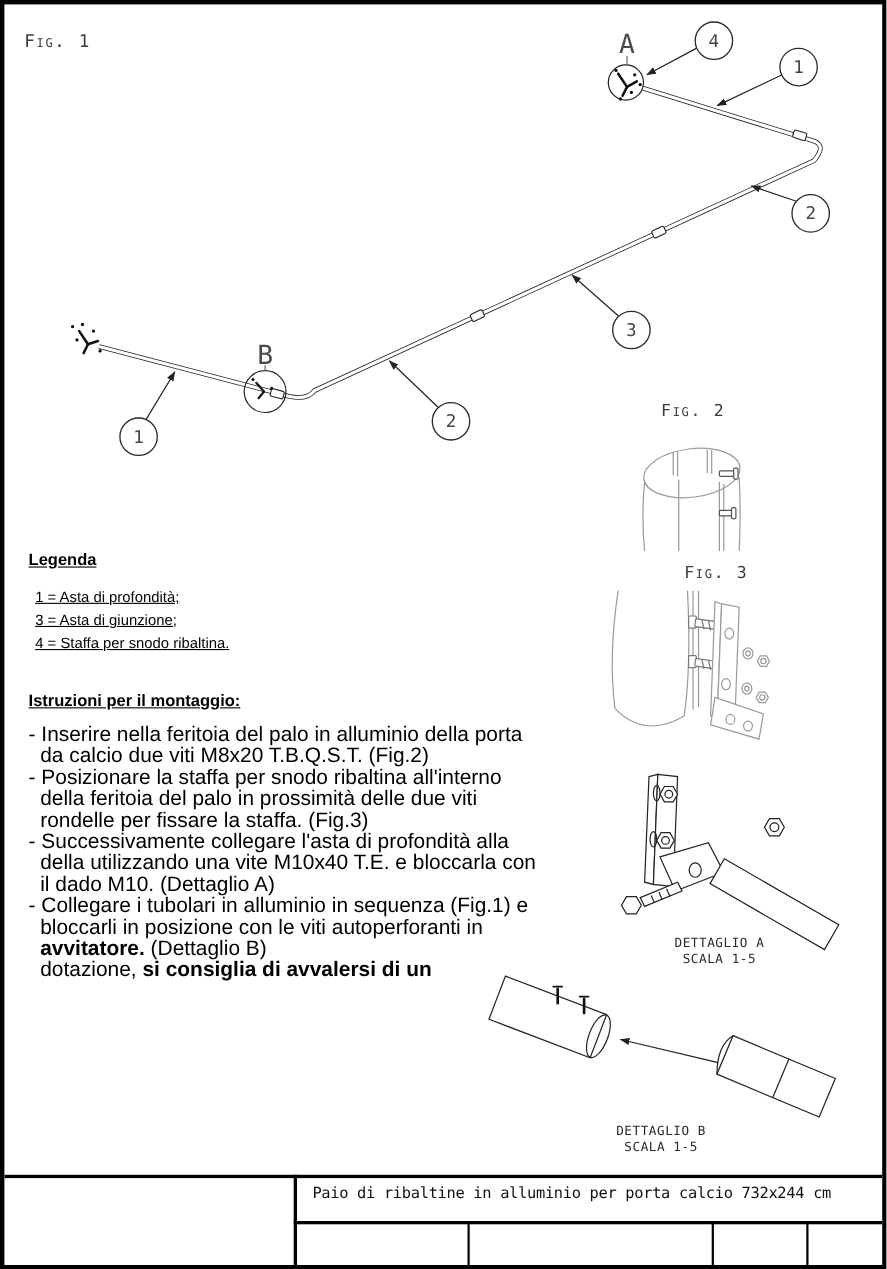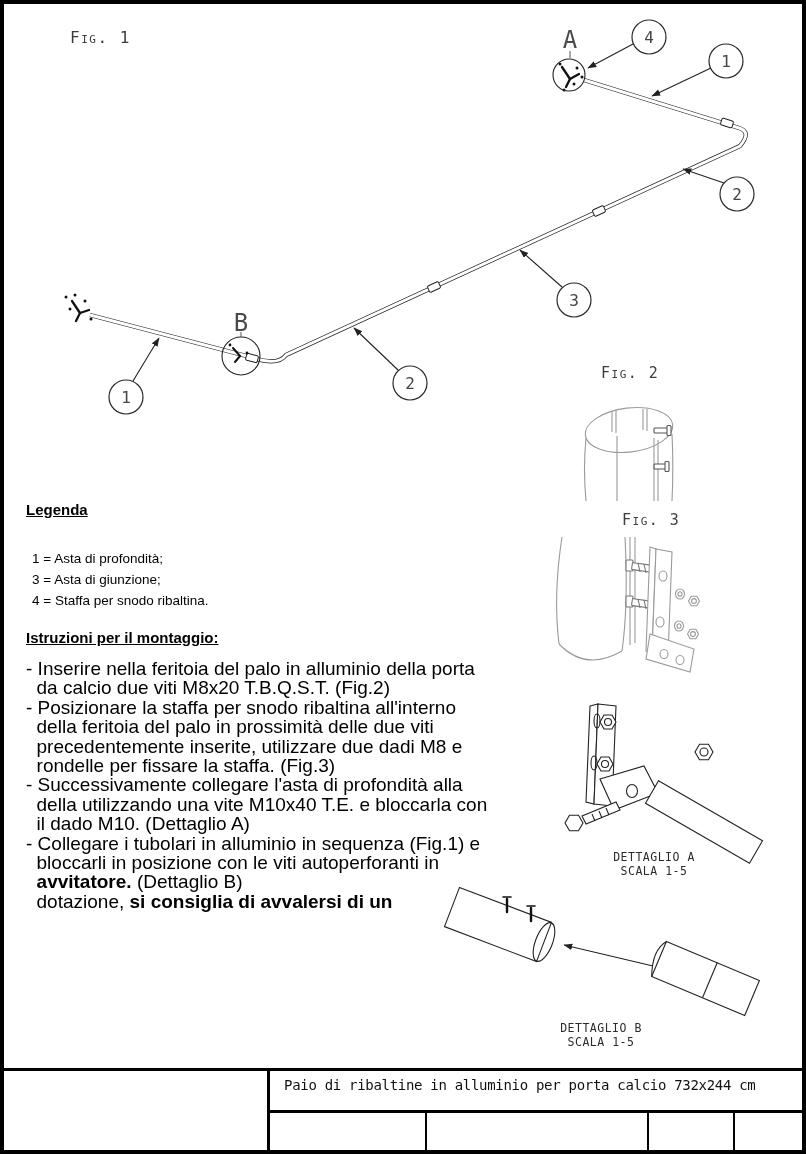--- a/index.html
+++ b/index.html
@@ -9,21 +9,21 @@
 
   
   .cad{font-family:"DejaVu Sans Mono",monospace;color:#3d3d3d;font-variant:small-caps;letter-spacing:1.5px;}
   .figlabel{position:absolute;font-size:16px;}
   .detlabel{position:absolute;text-align:center;font-family:"DejaVu Sans Mono",monospace;
             color:#2b2b2b;font-size:11.5px;letter-spacing:.5px;line-height:14px;}
 
   
   .textblock{position:absolute;color:#000;}
   .blockhead{font-size:15px;font-weight:bold;text-decoration:underline;}
-  .legend-items{margin-top:30px;}
+  .legend-items{margin-top:14px;text-decoration:underline;}
   .legend-item{white-space:pre;font-size:13.5px;line-height:21px;padding-left:6px;}
   .instr-lines{margin-top:13px;}
   .iline{white-space:pre;font-size:19px;line-height:19.4px;}
   .bold{font-weight:bold;}
 
   
   .tb{position:absolute;background:#000;}
   .tb-title{position:absolute;font-family:"DejaVu Sans Mono",monospace;font-size:14px;
             color:#111;letter-spacing:-.3px;}
 </style>
@@ -222,21 +222,21 @@
       </g>
 
       <line x1="649" y1="962" x2="560" y2="941" marker-end="url(#arrow)" stroke-width="1.1"></line>
 
       <polygon points="662.4,937.5 755.4,976.5 740.7,1011.5 647.7,972.5" fill="#fff"></polygon>
       <path d="M 662.4 937.5 Q 648 946 647.7 972.5"></path>
       <line x1="713.3" y1="958.5" x2="698.6" y2="993.5"></line>
     </g>
   </svg>
 
-  <div class="figlabel cad" style="left:18px;top:24px;margin-left:48px;">Fig. 1</div>
+  <div class="figlabel cad" style="left:18px;top:24px;">Fig. 1</div>
   <div class="figlabel cad" style="left:597px;top:360px;font-size:15px;">Fig. 2</div>
   <div class="figlabel cad" style="left:594px;top:507px;font-size:15px;margin-left:24px;">Fig. 3</div>
 
   <div class="detlabel" style="left:580px;top:846px;width:140px;">
     <div>DETTAGLIO A</div>
     <div>SCALA 1-5</div>
   </div>
   <div class="detlabel" style="left:527px;top:1017px;width:140px;">
     <div>DETTAGLIO B</div>
     <div>SCALA 1-5</div>
@@ -251,21 +251,20 @@
       </div>
   </div>
 
   <div class="textblock" style="left:22px;top:625px;width:410px;">
     <div class="blockhead">Istruzioni per il montaggio:</div>
     <div class="instr-lines">
         <div class="iline"><span>- Inserire nella feritoia del palo in alluminio della porta</span></div>
         <div class="iline"><span>  da calcio due viti M8x20 T.B.Q.S.T. (Fig.2)</span></div>
         <div class="iline"><span>- Posizionare la staffa per snodo ribaltina all'interno</span></div>
         <div class="iline"><span>  della feritoia del palo in prossimità delle due viti</span></div>
-        <div class="iline"><span>  precedentemente inserite, utilizzare due dadi M8 e</span></div>
         <div class="iline"><span>  rondelle per fissare la staffa. (Fig.3)</span></div>
         <div class="iline"><span>- Successivamente collegare l'asta di profondità alla</span></div>
         <div class="iline"><span>  della utilizzando una vite M10x40 T.E. e bloccarla con</span></div>
         <div class="iline"><span>  il dado M10. (Dettaglio A)</span></div>
         <div class="iline"><span>- Collegare i tubolari in alluminio in sequenza (Fig.1) e</span></div>
         <div class="iline"><span>  bloccarli in posizione con le viti autoperforanti in</span></div>
         <div class="iline"><span>  </span><span class="bold">avvitatore.</span><span> (Dettaglio B)</span></div>
         <div class="iline"><span>  dotazione, </span><span class="bold">si consiglia di avvalersi di un</span></div>
       </div>
   </div>

